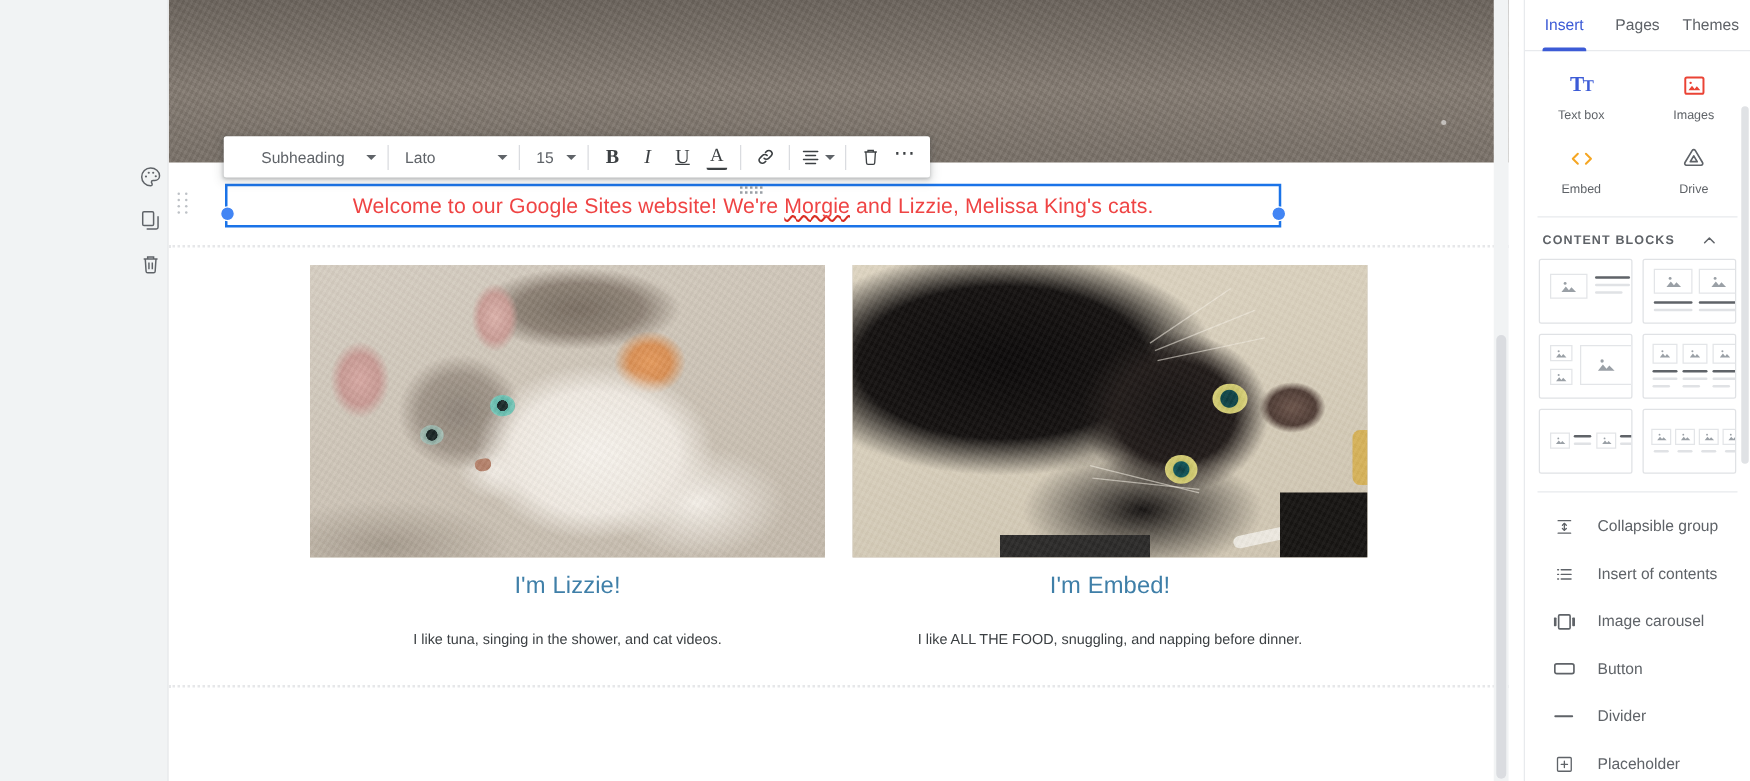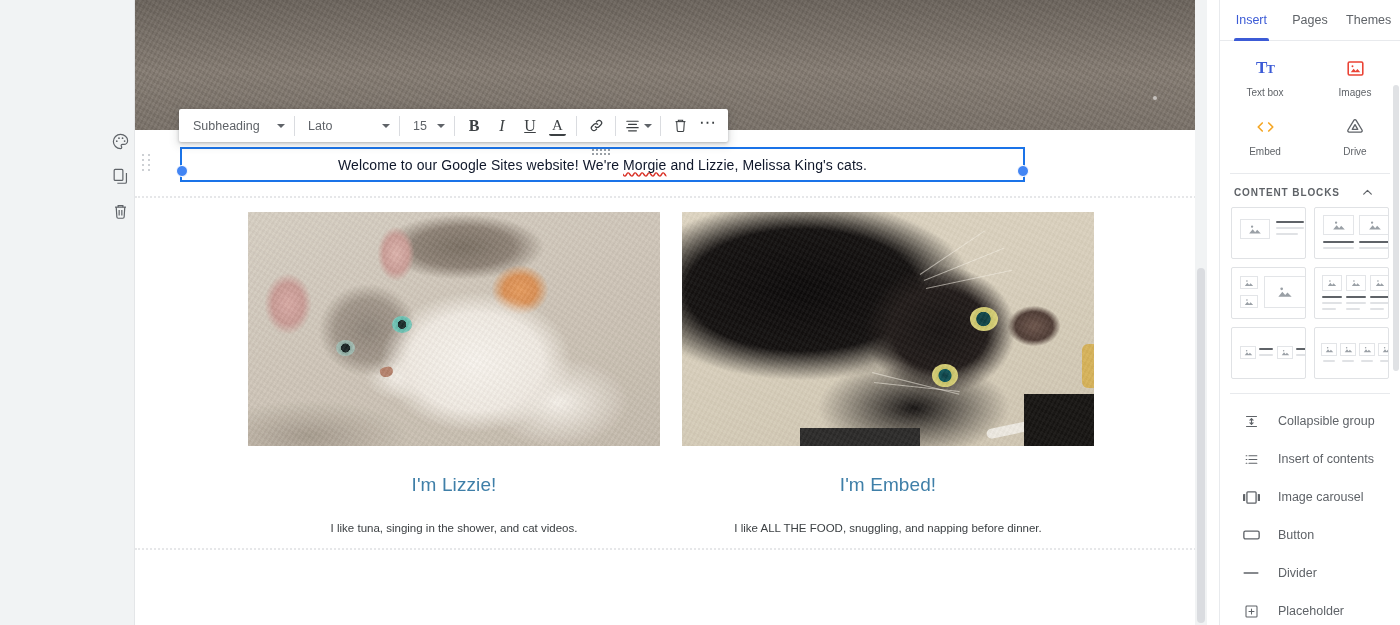--- a/index.html
+++ b/index.html
@@ -107,21 +107,21 @@
   .fmt-sel {
     display: flex; align-items: center;
     height: 26px;
     cursor: pointer;
     padding: 0 4px 0 8px;
     color: #5f6368;
     font-size: 12.5px;
     white-space: nowrap;
   }
   .fmt-sel .lbl { flex: 1; }
-  .fmt-sel.style-sel { width: 104px; }
+  .fmt-sel.style-sel { width: 104px; margin-left: 16px; }
   .fmt-sel.font-sel { width: 94px; }
   .fmt-sel.size-sel { width: 44px; }
   .caret {
     width: 0; height: 0;
     margin-left: 6px;
     border-left: 4px solid transparent;
     border-right: 4px solid transparent;
     border-top: 4px solid #5f6368;
     flex: none;
   }
@@ -181,22 +181,22 @@
     left: 0; top: 5px;
     width: 845px;
     height: 35px;
     border: 2px solid #1a73e8;
     background: #fff;
     display: flex;
     align-items: center;
     justify-content: center;
   }
   .textbox-text {
-    font-size: 14px;
-    color: #0f172a;
+    font-size: 17px;
+    color: #ef4444;
     white-space: nowrap;
     letter-spacing: .1px;
   }
   .misspell {
     text-decoration: underline wavy #d93025;
     text-decoration-skip-ink: none;
     text-underline-offset: 2px;
   }
   .handle {
     position: absolute;
@@ -245,21 +245,21 @@
   .photo {
     width: 412px; height: 234px;
     overflow: hidden;
     position: relative;
     background: #cbc3b6;
   }
   .card-title {
     text-align: center;
     color: #3f7fa8;
     font-size: 19px;
-    margin-top: 28px;
+    margin-top: 12px;
     letter-spacing: .1px;
   }
   .card-caption {
     text-align: center;
     color: #3c4043;
     font-size: 11.5px;
     margin-top: 26px;
   }
 
   

